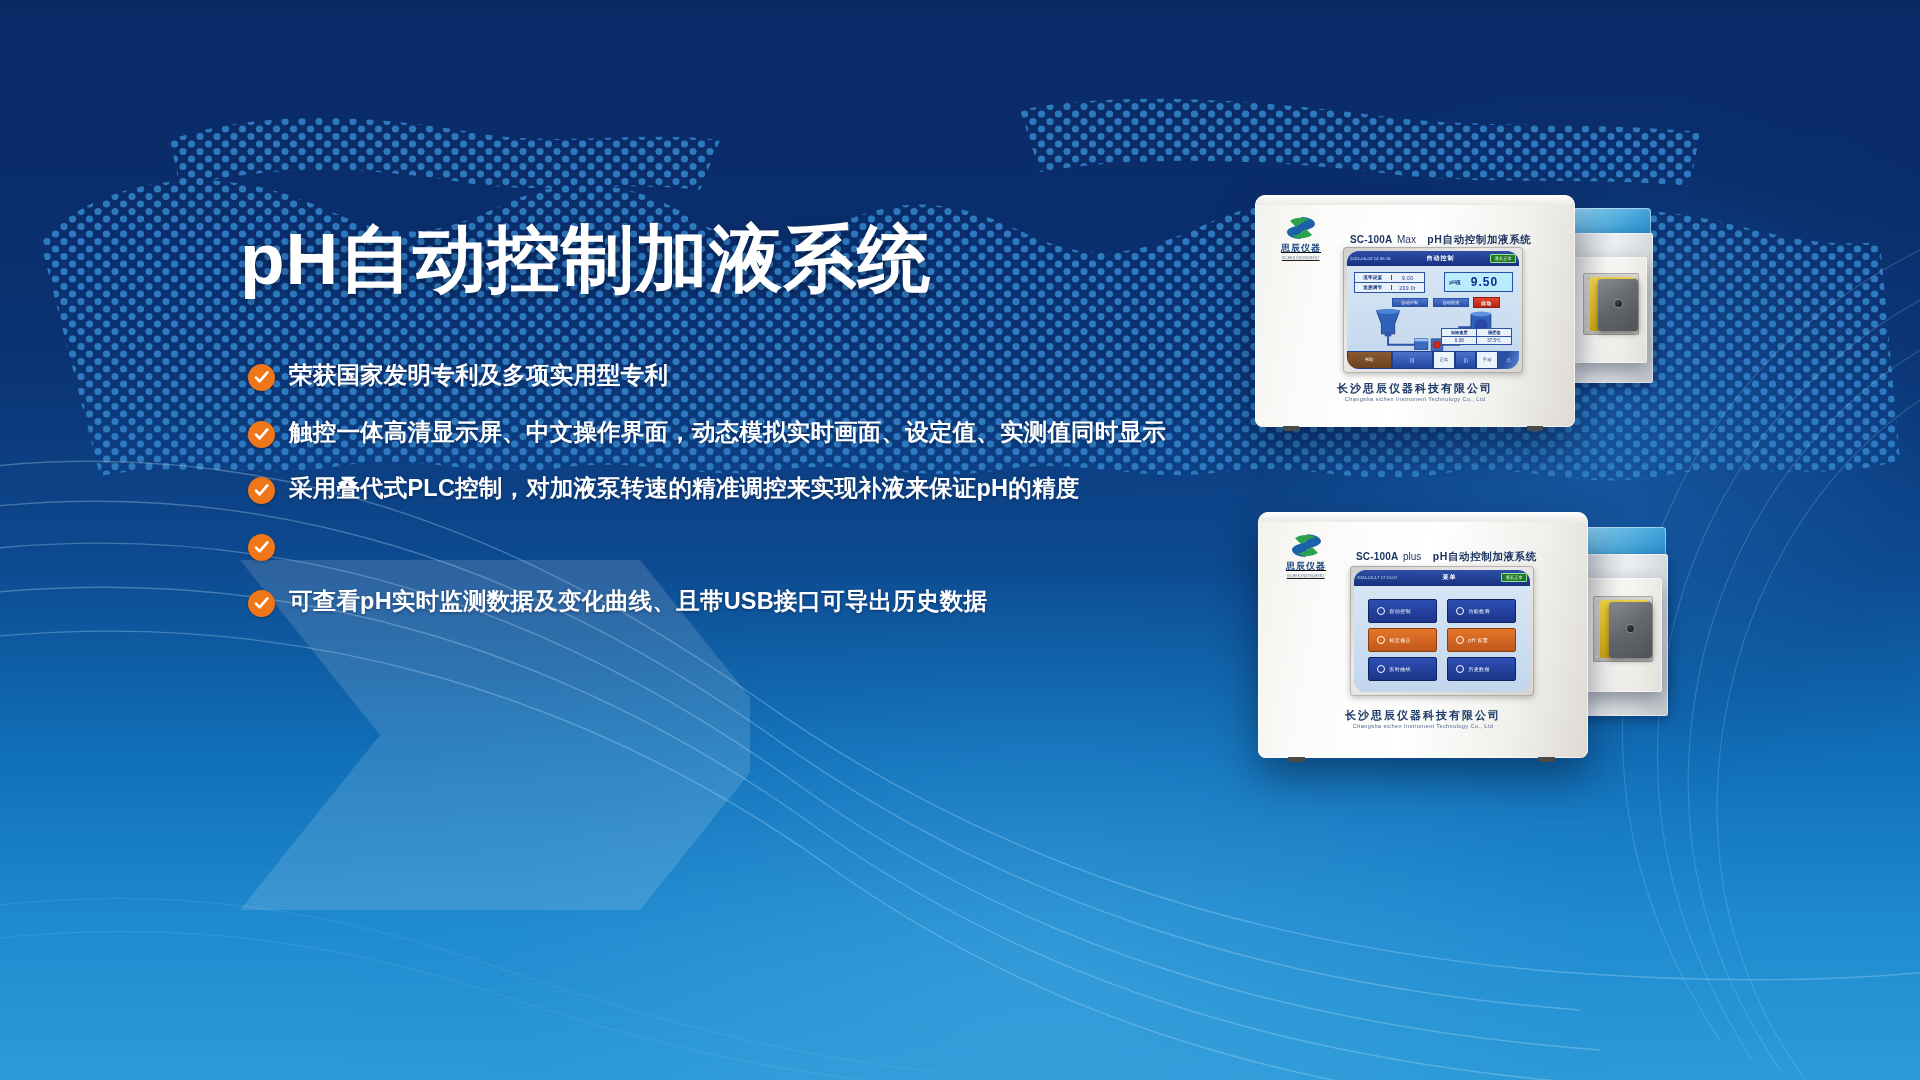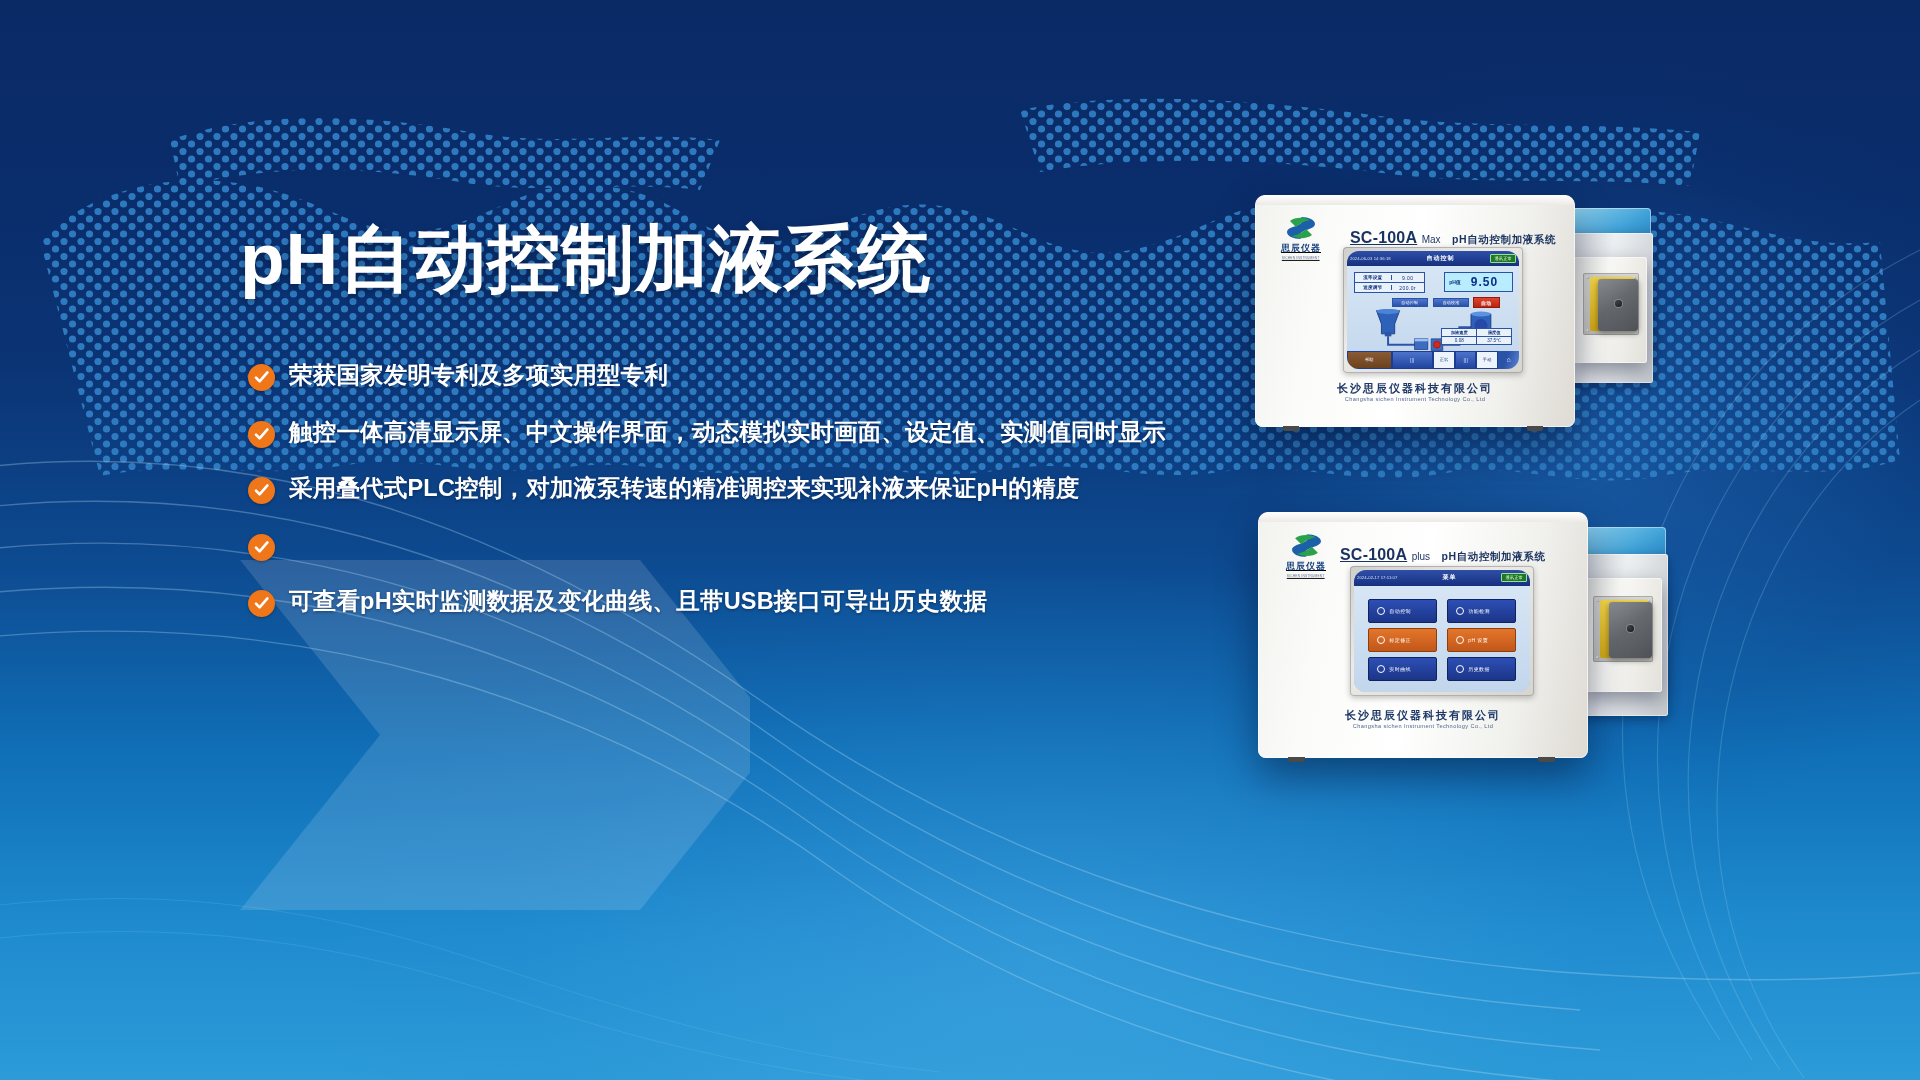--- a/index.html
+++ b/index.html
@@ -86,21 +86,21 @@
     font-size:9px;color:#16407e;font-weight:bold;letter-spacing:1px;margin-top:1px;
     white-space:nowrap;
   }
   .brandmark .en{
     font-size:3.4px;color:#5a6e93;letter-spacing:.2px;margin-top:1px;white-space:nowrap;
     transform:scale(.96);
   }
   .modelline{
     position:absolute;white-space:nowrap;color:#19325f;
   }
-  .modelline .code{font-size:16px;font-weight:bold;letter-spacing:.2px;text-decoration:underline;}
+  .modelline .code{font-size:10px;font-weight:bold;letter-spacing:.2px;}
   .modelline .max{font-size:10px;font-weight:normal;}
   .modelline .cnname{font-size:10.5px;font-weight:bold;letter-spacing:.6px;margin-left:7px;}
 
   .footline{
     position:absolute;text-align:center;white-space:nowrap;color:#1d3766;width:100%;
   }
   .footline .f-cn{font-size:11px;font-weight:bold;letter-spacing:2px;}
   .footline .f-en{font-size:5.6px;letter-spacing:.4px;color:#4d6punk;}
   .footline .f-en{color:#50658e;}
 
@@ -505,21 +505,21 @@
           <svg width="31" height="27" viewBox="0 0 30 26">
             <path d="M15,2 C23,2 29,5 29,9 C29,13 22,14 18,16 C14,18 12,20 15,24 C7,24 1,21 1,17 C1,13 8,12 12,10 C16,8 18,6 15,2 Z" fill="#1b60a8"></path>
             <path d="M4,6 C9,2 18,2 24,5 C18,6 13,9 10,12 C7,9 5,7 4,6 Z" fill="#2aa24c"></path>
             <path d="M26,20 C21,24 12,24 6,21 C12,20 17,17 20,14 C23,17 25,19 26,20 Z" fill="#2aa24c"></path>
           </svg>
         </span>
         <span class="cn">思辰仪器</span>
         <span class="en">SICHEN INSTRUMENT</span>
       </div>
 
-      <div class="modelline" style="left:82px;top:34px;">
+      <div class="modelline" style="left:98px;top:34px;">
         <span class="code">SC-100A</span>
         <span class="max">plus</span>
         <span class="cnname">pH自动控制加液系统</span>
       </div>
 
       <div class="bezel" style="left:92px;top:54px;width:176px;height:122px;">
         <div class="screen">
           <div class="scr-top">
             <span class="scr-time">2024-02-17 17:11:07</span>
             <span class="scr-title">菜单</span>

